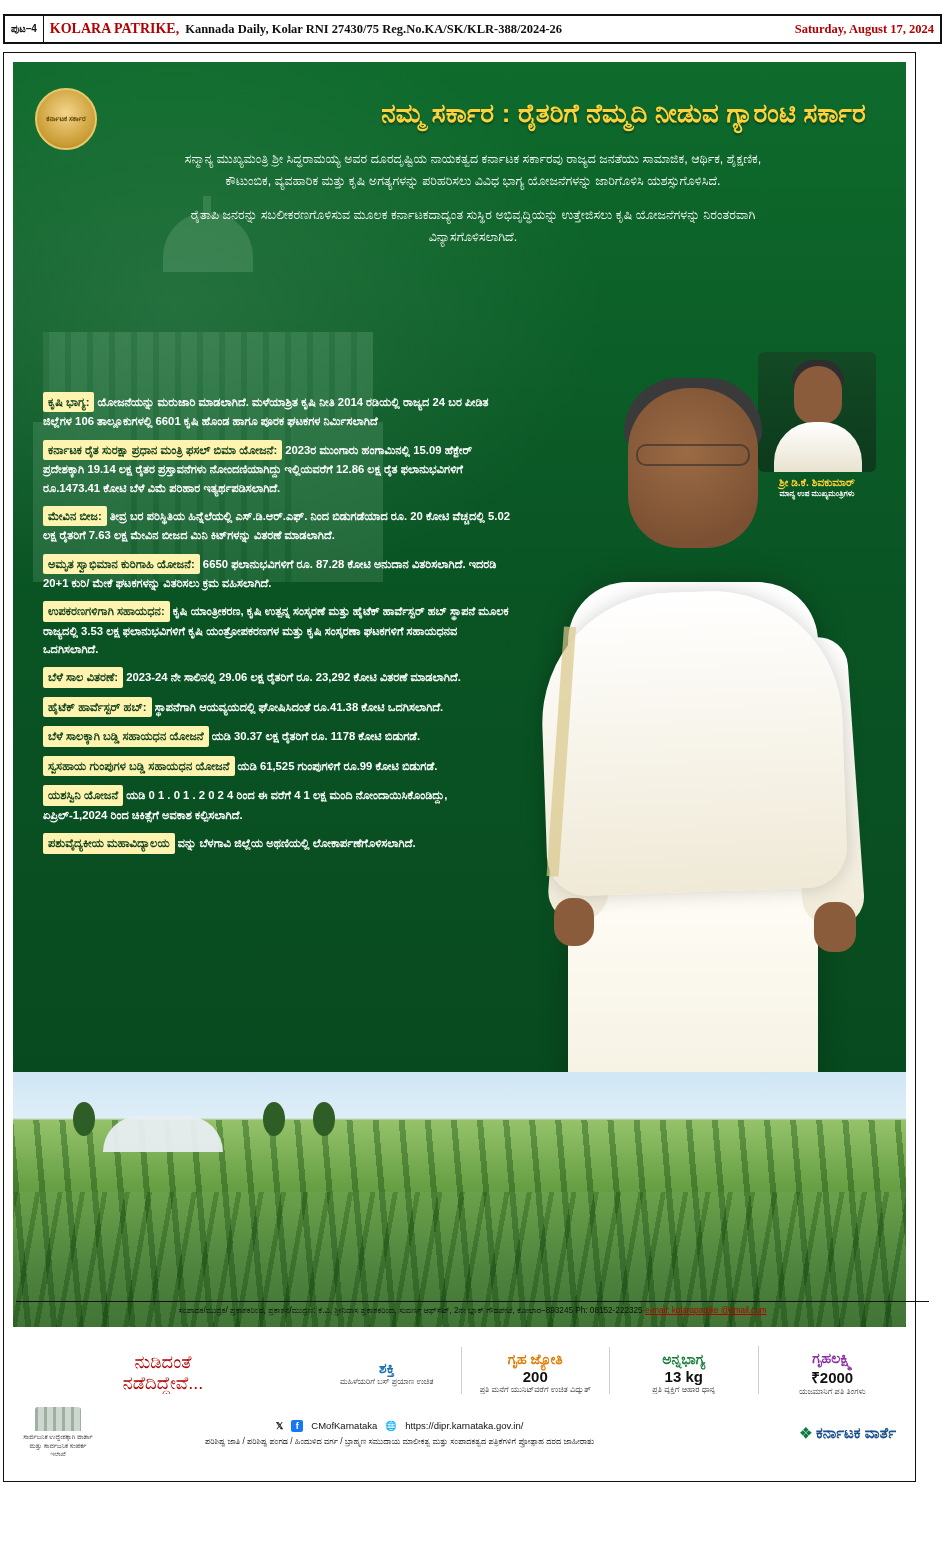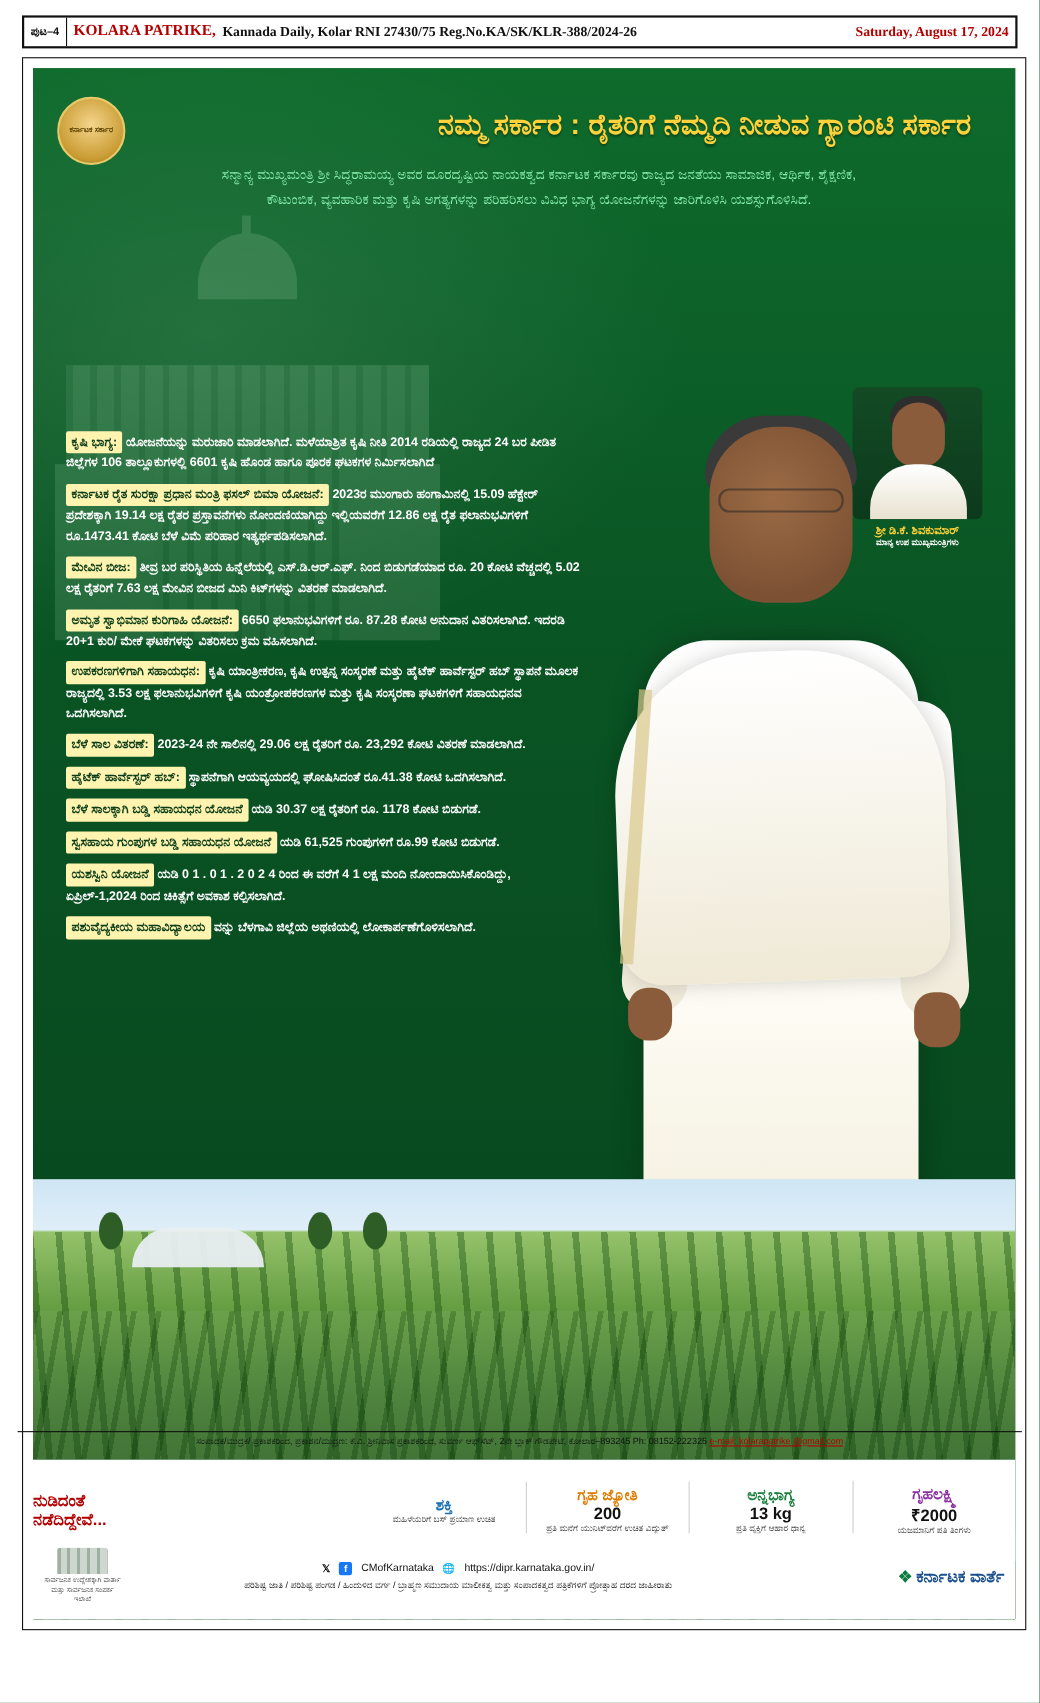--- a/index.html
+++ b/index.html
@@ -4,21 +4,21 @@
 <style>
   * { box-sizing: border-box; }
   html, body { margin:0; padding:0; }
   body {
     width:945px; height:1548px;
     background:#ffffff;
     font-family:"Liberation Sans", sans-serif;
     color:#111;
     overflow:hidden;
   }
-  .page { position:relative; width:945px; height:1324px; padding:14px 20px; }
+  .page { position:relative; width:945px; height:1324px; padding:14px 3px; }
 
   
   .masthead {
     border:2px solid #111;
     height:30px;
     display:flex; align-items:center;
     padding:0 6px;
     font-size:12.5px;
     background:#fff;
   }
@@ -97,21 +97,21 @@
     position:absolute; left:96px; top:36px; right:40px;
     text-align:right;
     font-size:26px; font-weight:bold;
     color:#ffd23b;
     letter-spacing:0.2px;
     text-shadow:0 2px 2px rgba(0,0,0,0.35);
   }
   .intro {
     position:absolute; left:150px; top:86px; width:620px;
     text-align:center;
-    color:#86efac;
+    color:#ffffff;
     font-size:12.6px;
     line-height:1.75;
   }
   .intro p { margin:0 0 12px 0; }
 
   
   .points {
     position:absolute; left:30px; top:330px; width:470px;
     color:#ffffff;
     font-size:11.3px;
@@ -230,22 +230,22 @@
     background:#2e5d26;
   }
 
   
   .logos {
     position:absolute; left:0; right:0; top:1265px; height:92px;
     background:#ffffff;
     display:flex; align-items:center;
   }
   .slogan {
-    width:300px; text-align:left;
-    color:#b40000; font-weight:bold; font-size:15px; line-height:1.15;
+    width:300px; text-align:center;
+    color:#b40000; font-weight:normal; font-size:18px; line-height:1.15;
   }
   .logo-cells { flex:1; display:flex; align-items:center; }
   .lcell {
     flex:1; text-align:center; border-left:1px solid #cfcfcf; padding:4px 2px;
   }
   .lcell:first-child { border-left:none; }
   .lcell .nm { font-weight:bold; font-size:14px; }
   .lcell .sub { font-size:8px; color:#333; line-height:1.2; margin-top:0; }
   .c1 .nm { color:#1b6fb3; }
   .c2 .nm { color:#e07b00; }
@@ -328,20 +328,21 @@
       </div>
 
       <div class="emblem">
         <span>ಕರ್ನಾಟಕ ಸರ್ಕಾರ</span>
       </div>
 
       <div class="headline">ನಮ್ಮ ಸರ್ಕಾರ : ರೈತರಿಗೆ ನೆಮ್ಮದಿ ನೀಡುವ ಗ್ಯಾರಂಟಿ ಸರ್ಕಾರ</div>
 
       <div class="intro">
         <p>ಸನ್ಮಾನ್ಯ ಮುಖ್ಯಮಂತ್ರಿ ಶ್ರೀ ಸಿದ್ಧರಾಮಯ್ಯ ಅವರ ದೂರದೃಷ್ಟಿಯ ನಾಯಕತ್ವದ ಕರ್ನಾಟಕ ಸರ್ಕಾರವು ರಾಜ್ಯದ ಜನತೆಯು ಸಾಮಾಜಿಕ, ಆರ್ಥಿಕ, ಶೈಕ್ಷಣಿಕ, ಕೌಟುಂಬಿಕ, ವ್ಯವಹಾರಿಕ ಮತ್ತು ಕೃಷಿ ಅಗತ್ಯಗಳನ್ನು ಪರಿಹರಿಸಲು ವಿವಿಧ ಭಾಗ್ಯ ಯೋಜನೆಗಳನ್ನು ಜಾರಿಗೊಳಿಸಿ ಯಶಸ್ಸುಗೊಳಿಸಿದೆ.</p>
+        <p>ರೈತಾಪಿ ಜನರನ್ನು ಸಬಲೀಕರಣಗೊಳಿಸುವ ಮೂಲಕ ಕರ್ನಾಟಕದಾದ್ಯಂತ ಸುಸ್ಥಿರ ಅಭಿವೃದ್ಧಿಯನ್ನು ಉತ್ತೇಜಿಸಲು ಕೃಷಿ ಯೋಜನೆಗಳನ್ನು ನಿರಂತರವಾಗಿ ವಿನ್ಯಾಸಗೊಳಿಸಲಾಗಿದೆ.</p>
       </div>
 
       <div class="points">
         <div class="pt"><span class="tag">ಕೃಷಿ ಭಾಗ್ಯ:</span><span class="body">ಯೋಜನೆಯನ್ನು ಮರುಜಾರಿ ಮಾಡಲಾಗಿದೆ. ಮಳೆಯಾಶ್ರಿತ ಕೃಷಿ ನೀತಿ 2014 ರಡಿಯಲ್ಲಿ ರಾಜ್ಯದ 24 ಬರ ಪೀಡಿತ ಜಿಲ್ಲೆಗಳ 106 ತಾಲ್ಲೂಕುಗಳಲ್ಲಿ 6601 ಕೃಷಿ ಹೊಂಡ ಹಾಗೂ ಪೂರಕ ಘಟಕಗಳ ನಿರ್ಮಿಸಲಾಗಿದೆ</span></div>
         <div class="pt"><span class="tag">ಕರ್ನಾಟಕ ರೈತ ಸುರಕ್ಷಾ ಪ್ರಧಾನ ಮಂತ್ರಿ ಫಸಲ್ ಬಿಮಾ ಯೋಜನೆ:</span><span class="body">2023ರ ಮುಂಗಾರು ಹಂಗಾಮಿನಲ್ಲಿ 15.09 ಹೆಕ್ಟೇರ್ ಪ್ರದೇಶಕ್ಕಾಗಿ 19.14 ಲಕ್ಷ ರೈತರ ಪ್ರಸ್ತಾವನೆಗಳು ನೋಂದಣಿಯಾಗಿದ್ದು ಇಲ್ಲಿಯವರೆಗೆ 12.86 ಲಕ್ಷ ರೈತ ಫಲಾನುಭವಿಗಳಿಗೆ ರೂ.1473.41 ಕೋಟಿ ಬೆಳೆ ವಿಮೆ ಪರಿಹಾರ ಇತ್ಯರ್ಥಪಡಿಸಲಾಗಿದೆ.</span></div>
         <div class="pt"><span class="tag">ಮೇವಿನ ಬೀಜ:</span><span class="body">ತೀವ್ರ ಬರ ಪರಿಸ್ಥಿತಿಯ ಹಿನ್ನೆಲೆಯಲ್ಲಿ ಎಸ್.ಡಿ.ಆರ್.ಎಫ್. ನಿಂದ ಬಿಡುಗಡೆಯಾದ ರೂ. 20 ಕೋಟಿ ವೆಚ್ಚದಲ್ಲಿ 5.02 ಲಕ್ಷ ರೈತರಿಗೆ 7.63 ಲಕ್ಷ ಮೇವಿನ ಬೀಜದ ಮಿನಿ ಕಿಟ್‌ಗಳನ್ನು ವಿತರಣೆ ಮಾಡಲಾಗಿದೆ.</span></div>
         <div class="pt"><span class="tag">ಅಮೃತ ಸ್ವಾಭಿಮಾನ ಕುರಿಗಾಹಿ ಯೋಜನೆ:</span><span class="body">6650 ಫಲಾನುಭವಿಗಳಿಗೆ ರೂ. 87.28 ಕೋಟಿ ಅನುದಾನ ವಿತರಿಸಲಾಗಿದೆ. ಇದರಡಿ 20+1 ಕುರಿ/ ಮೇಕೆ ಘಟಕಗಳನ್ನು ವಿತರಿಸಲು ಕ್ರಮ ವಹಿಸಲಾಗಿದೆ.</span></div>
         <div class="pt"><span class="tag">ಉಪಕರಣಗಳಿಗಾಗಿ ಸಹಾಯಧನ:</span><span class="body">ಕೃಷಿ ಯಾಂತ್ರೀಕರಣ, ಕೃಷಿ ಉತ್ಪನ್ನ ಸಂಸ್ಕರಣೆ ಮತ್ತು ಹೈಟೆಕ್ ಹಾರ್ವೆಸ್ಟರ್ ಹಬ್ ಸ್ಥಾಪನೆ ಮೂಲಕ ರಾಜ್ಯದಲ್ಲಿ 3.53 ಲಕ್ಷ ಫಲಾನುಭವಿಗಳಿಗೆ ಕೃಷಿ ಯಂತ್ರೋಪಕರಣಗಳ ಮತ್ತು ಕೃಷಿ ಸಂಸ್ಕರಣಾ ಘಟಕಗಳಿಗೆ ಸಹಾಯಧನವ ಒದಗಿಸಲಾಗಿದೆ.</span></div>
         <div class="pt"><span class="tag">ಬೆಳೆ ಸಾಲ ವಿತರಣೆ:</span><span class="body">2023-24 ನೇ ಸಾಲಿನಲ್ಲಿ 29.06 ಲಕ್ಷ ರೈತರಿಗೆ ರೂ. 23,292 ಕೋಟಿ ವಿತರಣೆ ಮಾಡಲಾಗಿದೆ.</span></div>
         <div class="pt"><span class="tag">ಹೈಟೆಕ್ ಹಾರ್ವೆಸ್ಟರ್ ಹಬ್:</span><span class="body">ಸ್ಥಾಪನೆಗಾಗಿ ಆಯವ್ಯಯದಲ್ಲಿ ಘೋಷಿಸಿದಂತೆ ರೂ.41.38 ಕೋಟಿ ಒದಗಿಸಲಾಗಿದೆ.</span></div>

